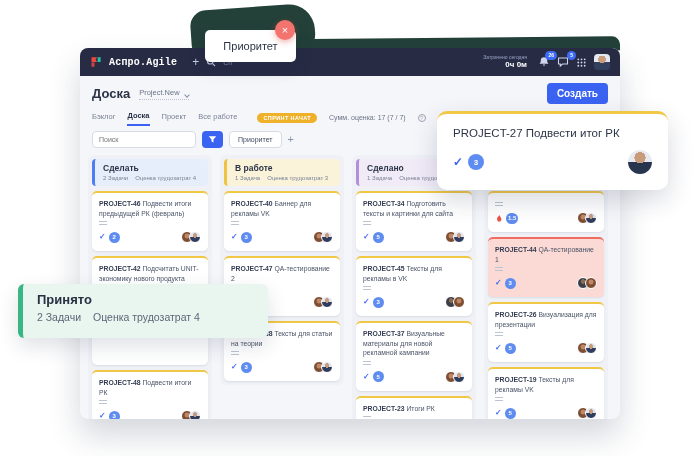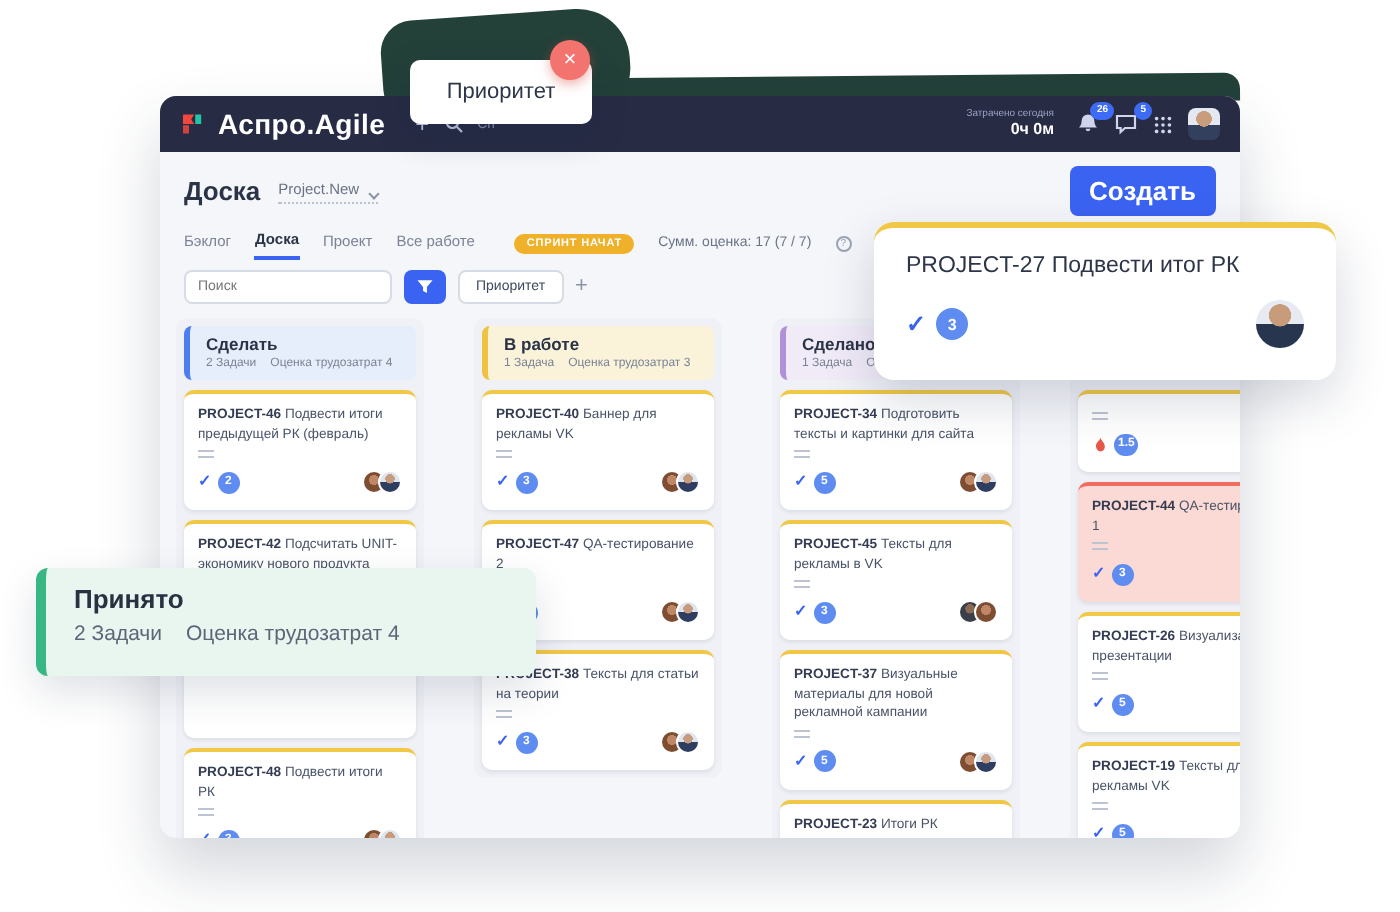--- a/index.html
+++ b/index.html
@@ -9,57 +9,57 @@
   
   .green-blob { position:absolute; left:191px; top:7px; width:124px; height:52px; background:#234139; border-radius:16px 26px 22px 18px; transform:rotate(-4deg); z-index:1; }
   .green-band { position:absolute; left:230px; top:38px; width:390px; height:14px; background:#234139; border-radius:8px 8px 0 0; transform:rotate(-0.5deg); z-index:1; }
 
   
   .window { position:absolute; left:80px; top:48px; width:540px; height:371px; background:#f5f6fa; border-radius:8px; overflow:hidden; box-shadow:0 16px 32px rgba(34,48,77,.20); z-index:2; }
 
   
   .topbar { height:28px; background:#272b44; display:flex; align-items:center; padding:0 10px; gap:7px; }
   .logo { width:12px; height:12px; flex:0 0 auto; }
-  .app-name { color:#fff; font-size:14px; font-weight:bold; letter-spacing:.2px; }
+  .app-name { color:#fff; font-size:10px; font-weight:bold; letter-spacing:.2px;font-family:Liberation Mono, monospace; }
   .tb-plus { color:#c9cfe8; font-size:12px; line-height:1; margin-left:8px; cursor:pointer; }
   .tb-ic { display:flex; align-items:center; cursor:pointer; }
   .search-hint { color:#8d95b8; font-size:7px; }
   .tb-spacer { flex:1; }
   .time-block { text-align:right; margin-right:4px; line-height:1.2; }
   .time-label { font-size:5px; color:#9aa2c6; }
   .time-value { font-size:8px; color:#fff; font-weight:bold; }
   .badge-wrap { position:relative; display:flex; align-items:center; cursor:pointer; }
   .mini-badge { position:absolute; top:-5px; right:-7px; background:#3d6bf5; color:#fff; font-size:5px; font-weight:bold; padding:1px 3px; border-radius:6px; line-height:1.3; }
   .avatar-top { width:16px; height:16px; border-radius:4px; cursor:pointer;
     background: radial-gradient(circle at 50% 34%, #c99c7c 0 29%, rgba(0,0,0,0) 30%), linear-gradient(180deg,#e4e8f0 0 52%, #32405e 52%); }
 
   
   .board-head { display:flex; align-items:center; padding:7px 12px 4px; gap:9px; }
   .board-title { font-size:13px; font-weight:bold; color:#2b3347; }
   .project-select { display:flex; align-items:flex-end; gap:5px; font-size:7.5px; color:#6a7386; border-bottom:1px dotted #b9c1d2; padding-bottom:2px; cursor:pointer; }
   .chev { width:4px; height:4px; border-right:1px solid #8a93a8; border-bottom:1px solid #8a93a8; transform:rotate(45deg); margin-top:-2px; }
-  .create-btn { margin-left:auto; background:#3b63f2; color:#fff; font-size:13px; font-weight:bold; padding:5px 10px; border-radius:4px; border:none; cursor:pointer; }
+  .create-btn { margin-left:auto; background:#3b63f2; color:#fff; font-size:10px; font-weight:bold; padding:5px 10px; border-radius:4px; border:none; cursor:pointer; }
 
   
   .tabs-row { display:flex; align-items:center; padding:0 12px; gap:12px; height:19px; }
   .tab { font-size:7.5px; color:#7a8396; padding:2px 0 4px; cursor:pointer; }
   .tab.active { color:#2b3347; font-weight:bold; border-bottom:2px solid #3b63f2; }
   .sprint-badge { background:#efb02a; color:#fff; font-size:5.5px; font-weight:bold; letter-spacing:.4px; padding:2px 6px; border-radius:7px; margin-left:8px; }
   .sprint-summary { font-size:7px; color:#6a7386; }
   .info-icon { width:8px; height:8px; border:1px solid #9aa3b5; border-radius:50%; font-size:5px; color:#9aa3b5; display:inline-flex; align-items:center; justify-content:center; }
 
   
   .filter-row { display:flex; align-items:center; gap:6px; padding:4px 12px 6px; }
   .search-input { width:104px; height:17px; font-size:7px; padding:0 6px; border:1px solid #d6dbe6; border-radius:4px; background:#fff; color:#2b3347; outline:none; font-family:"Liberation Sans",sans-serif; }
   .filter-btn { width:21px; height:17px; background:#3b63f2; border:none; border-radius:4px; display:flex; align-items:center; justify-content:center; cursor:pointer; }
   .chip { border:1px solid #d6dbe6; background:#fff; border-radius:4px; font-size:7px; color:#3f4a5f; padding:4px 8px; cursor:pointer; }
   .add-filter { color:#8b93a7; font-size:11px; line-height:1; cursor:pointer; }
 
   
-  .board { display:flex; gap:25px; padding:1px 8px 0; align-items:flex-start; }
+  .board { display:flex; gap:8px; padding:1px 8px 0; align-items:flex-start; }
   .col { flex:0 0 124px; width:124px; background:#eff1f6; border-radius:6px; padding:4px; display:flex; flex-direction:column; gap:5px; }
   .col-head { border-radius:4px; padding:4px 6px 5px 8px; border-left:3px solid; }
   .col-head.c-blue   { background:#e7eefb; border-color:#4d7df0; }
   .col-head.c-yellow { background:#faf3da; border-color:#eec243; }
   .col-head.c-purple { background:#f1ebf8; border-color:#b190d8; }
   .col-head.c-green  { background:#e4f4ec; border-color:#3ab583; }
   .col-name { font-size:8.5px; font-weight:bold; color:#2b3347; }
   .col-meta { display:flex; gap:7px; font-size:6px; color:#7a8396; margin-top:2px; }
 
   .card { background:#fff; border-radius:5px; border-top:2px solid #f1c746; box-shadow:0 1px 2px rgba(30,40,70,.10); padding:6px 7px 8px; cursor:pointer; }

